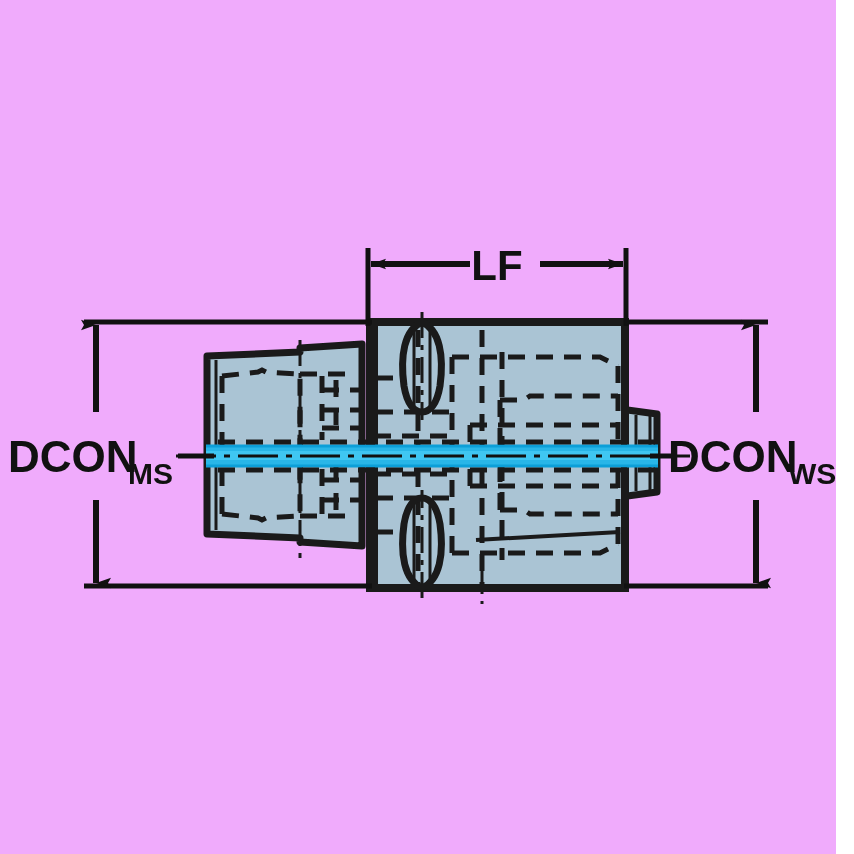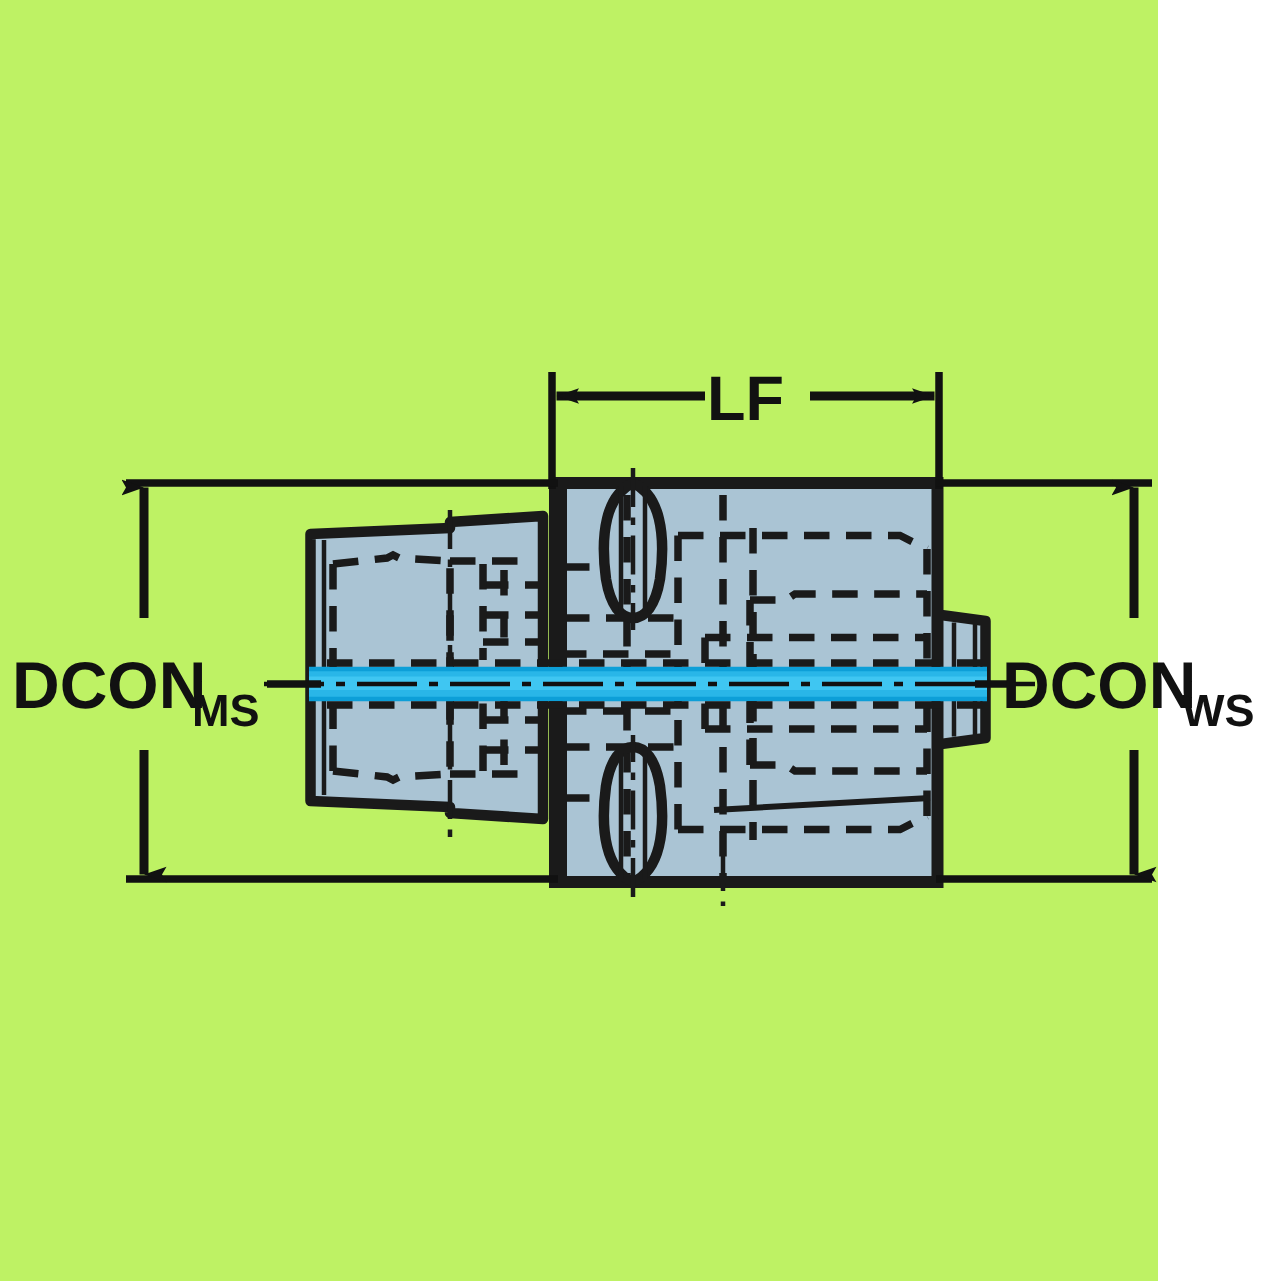--- a/index.html
+++ b/index.html
@@ -8,23 +8,23 @@
     background: #ffffff;
   }
   body {
     width: 854px;
     height: 854px;
     font-family: "Liberation Sans", sans-serif;
     overflow: hidden;
   }
   #drawing-root {
     position: relative;
-    width: 772px;
+    width: 836px;
     height: 854px;
-    background: #bef264;
+    background: #f0abfc;
   }
   svg#technical-drawing {
     display: block;
     width: 854px;
     height: 854px;
   }
   .dim-label-main {
     font-family: "Liberation Sans", sans-serif;
     font-weight: bold;
     font-size: 44px;

